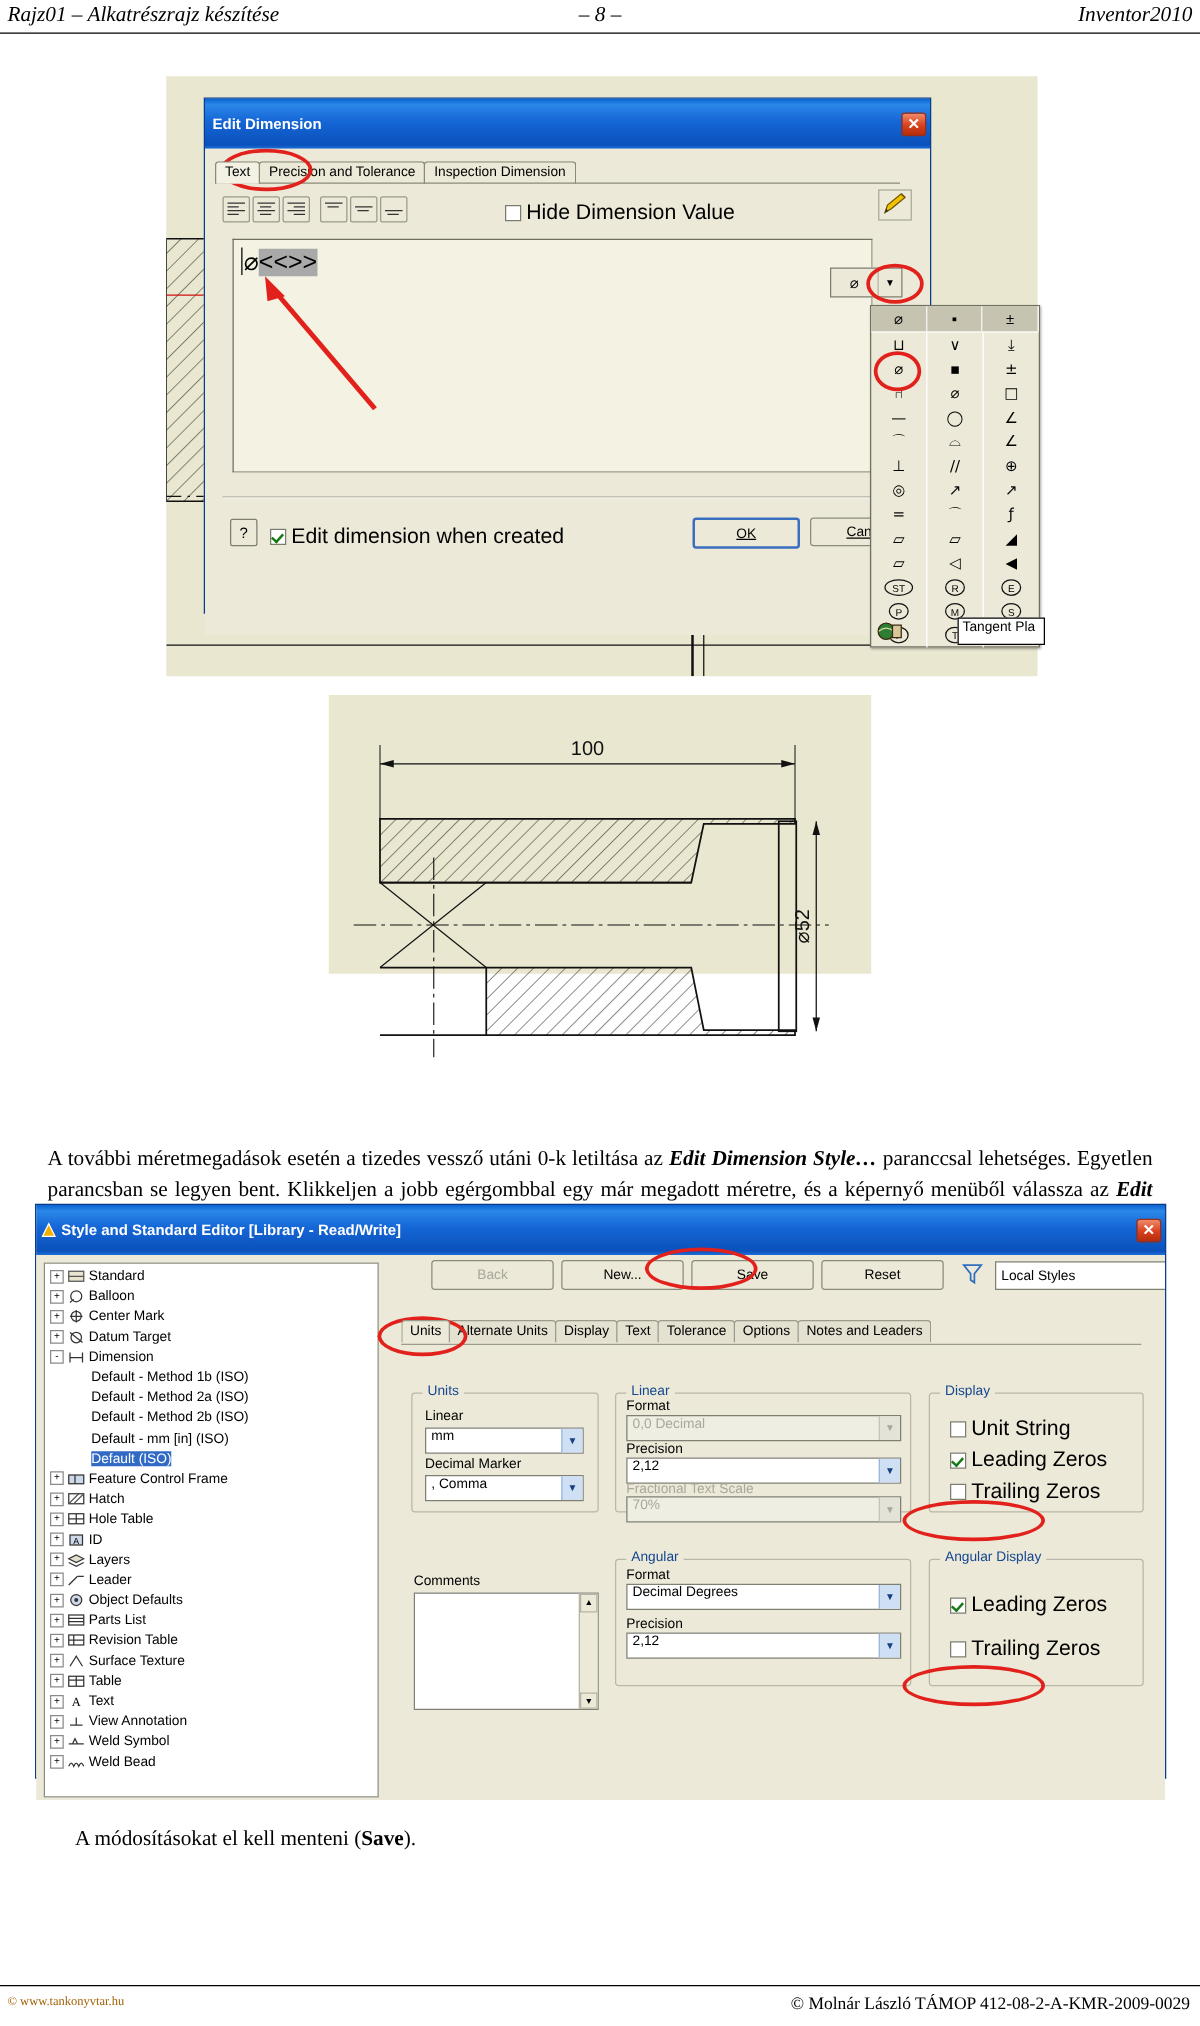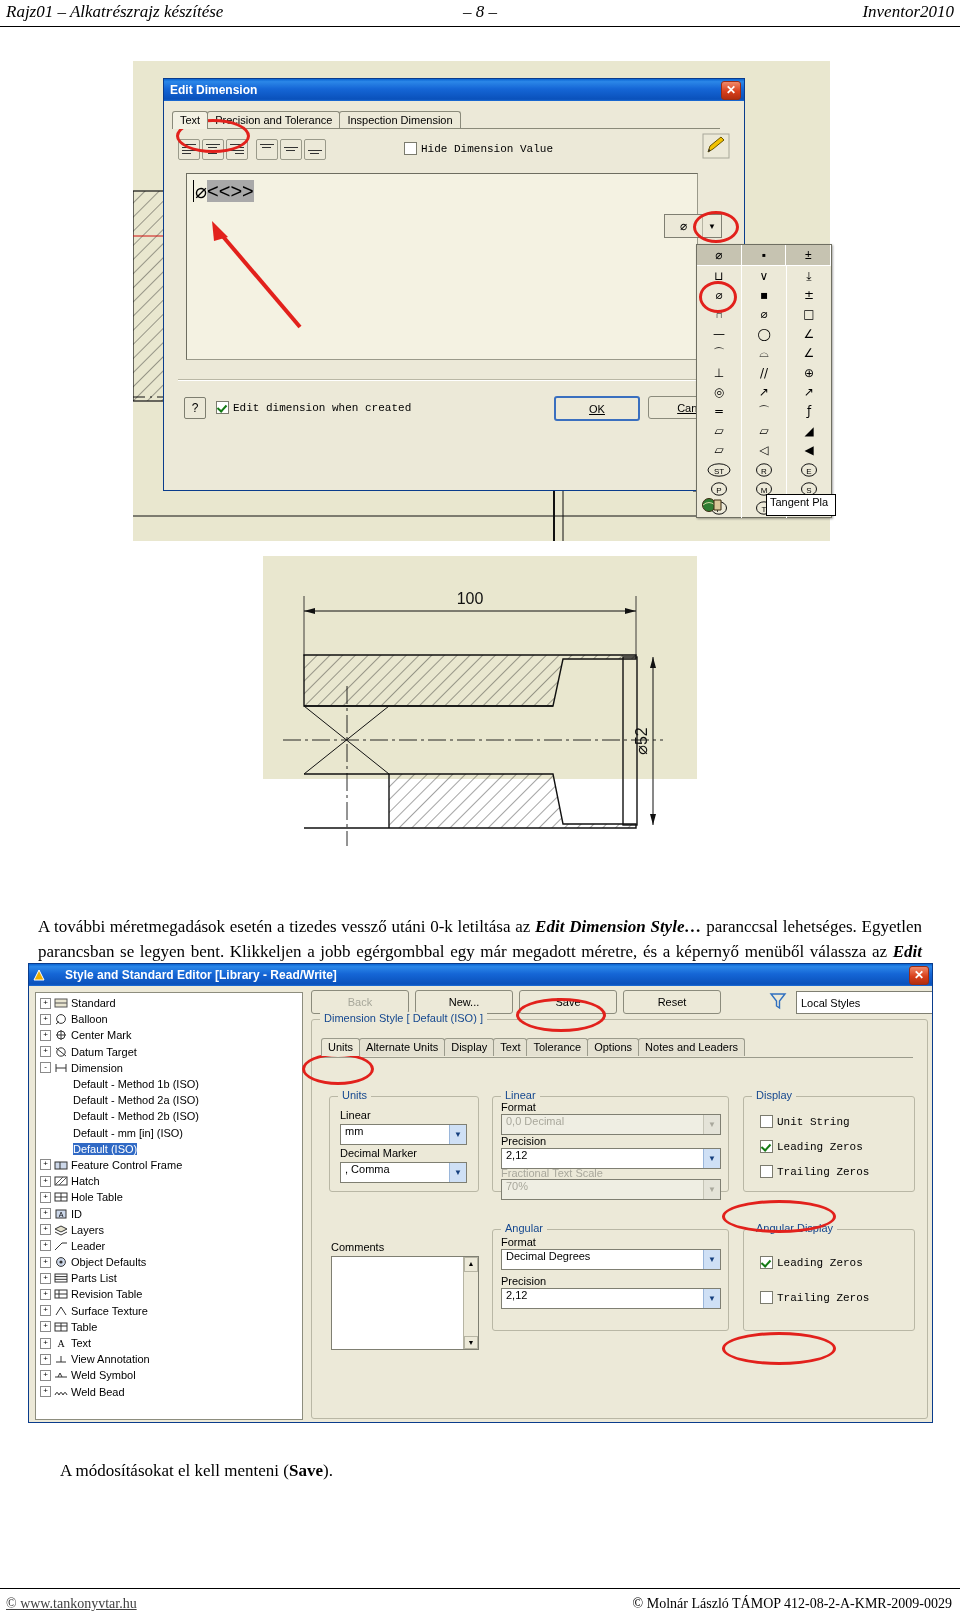--- a/index.html
+++ b/index.html
@@ -13,24 +13,24 @@
   
   .runhead{position:absolute;left:0;top:0;width:960px;height:30px;font-style:italic;}
   .runhead .left{position:absolute;left:6px;top:2px;font-size:17px;}
   .runhead .mid{position:absolute;left:0;top:2px;width:960px;text-align:center;font-size:17px;}
   .runhead .right{position:absolute;right:6px;top:2px;font-size:17px;}
   .rule{position:absolute;left:0;top:26px;width:960px;height:1px;background:#000;}
 
   
   .win{position:absolute;background:#ece9d8;border:1px solid #0a3c8c;box-sizing:border-box;}
   .titlebar{
-    height:22px;
+    height:40px;
     background:linear-gradient(to bottom,#0a64d2 0%,#2b87e8 12%,#1566d6 45%,#0a51bb 92%,#1d6fd8 100%);
     color:#fff;font-family:"Liberation Sans",sans-serif;font-weight:bold;font-size:12px;
-    display:flex;align-items:center;padding:0 3px;position:relative;gap:16px;
+    display:flex;align-items:center;padding:0 3px;position:relative;
   }
   .titlebar .tt{flex:1;padding-left:3px;white-space:nowrap;overflow:hidden;}
   .closebtn{
     width:18px;height:17px;border-radius:3px;border:1px solid #9b2d15;
     background:linear-gradient(to bottom,#f08a6a,#d9401c 55%,#b22e0e);
     color:#fff;font-size:12px;font-weight:bold;font-family:"Liberation Sans",sans-serif;
     display:flex;align-items:center;justify-content:center;line-height:1;
   }
 
   
@@ -44,21 +44,21 @@
     padding:2px 7px 3px 7px;margin-right:-1px;white-space:nowrap;
   }
   .tab.sel{background:#f3f1e3;position:relative;z-index:3;}
   .tabline{position:absolute;left:8px;top:27px;width:548px;height:1px;background:#8a8a7a;}
 
   .fmtrow{position:absolute;left:14px;top:38px;display:flex;gap:2px;}
   .fmtbtn{width:20px;height:19px;border:1px solid #9a9a8a;background:#ece9d8;position:relative;border-radius:2px;}
   .fmtbtn i{position:absolute;background:#333;left:3px;height:1px;display:block;}
   .grp2{margin-left:6px;}
 
-  .chk{display:inline-flex;align-items:flex-end;font-family:Liberation Mono, monospace;font-size:11px;gap:4px;}
+  .chk{display:inline-flex;align-items:center;font-family:Liberation Sans, sans-serif;font-size:17px;gap:4px;}
   .box{width:11px;height:11px;border:1px solid #7b7b6e;background:#fff;display:inline-block;position:relative;}
   .box.on::after{content:"";position:absolute;left:2px;top:1px;width:4px;height:7px;border:solid #147a14;border-width:0 2px 2px 0;transform:rotate(42deg);}
   #hide-dim-val{position:absolute;left:240px;top:41px;}
 
   .pencil{position:absolute;right:14px;top:32px;width:28px;height:26px;}
 
   .textarea-dim{
     position:absolute;left:22px;top:72px;width:510px;height:185px;
     background:#f4f2e2;border:1px solid #9a9a8a;border-top-color:#6d6d60;border-left-color:#6d6d60;
   }
@@ -112,21 +112,21 @@
   #sse .body{position:relative;width:100%;height:calc(100% - 22px);background:#ece9d8;overflow:hidden;}
   #sse-tree{position:absolute;left:6px;top:6px;width:266px;height:426px;background:#fff;border:1px solid #8d8d7e;overflow:hidden;}
   .tnode{position:relative;height:16.2px;display:flex;align-items:center;font-family:"Liberation Sans",sans-serif;font-size:11px;white-space:nowrap;}
   .exp{width:9px;height:9px;border:1px solid #8a8a8a;background:#fff;font-size:8px;line-height:7px;text-align:center;margin-right:3px;color:#000;font-family:"Liberation Sans",sans-serif;}
   .tico{width:14px;height:12px;margin-right:3px;display:inline-block;position:relative;}
   .tnode.child{padding-left:33px;}
   .tnode .lbl.sel{background:#316ac5;color:#fff;}
 
   .toolbar-row{position:absolute;left:280px;top:4px;width:620px;height:24px;}
   .tbtn{position:absolute;top:0;height:22px;font-family:"Liberation Sans",sans-serif;font-size:11px;
-        background:#ece9d8;border:1px solid #8b8b7c;border-radius:3px;display:flex;align-items:center;justify-content:center;}
+        background:#ece9d8;border:1px solid #8b8b7c;border-radius:3px;display:flex;align-items:center;justify-content:center;margin-left:34px;}
   .tbtn.dis{color:#a7a79a;}
   #filter-icon{position:absolute;left:460px;top:2px;width:18px;height:18px;}
   #local-styles{position:absolute;left:487px;top:1px;width:180px;height:21px;background:#fff;border:1px solid #7f7f72;display:flex;align-items:center;}
   #local-styles span{flex:1;padding-left:4px;font-family:"Liberation Sans",sans-serif;font-size:11px;}
 
   .gbox{position:absolute;border:1px solid #b9b7a5;border-radius:3px;}
   .gbox > .cap{position:absolute;top:-8px;left:8px;background:#ece9d8;padding:0 4px;font-family:"Liberation Sans",sans-serif;font-size:11px;color:#14478f;}
   #dimstyle-box{left:282px;top:33px;width:615px;height:398px;}
 
   .tabs2{position:absolute;left:292px;top:52px;display:flex;align-items:flex-end;}
@@ -136,21 +136,21 @@
   .tabs2line{position:absolute;left:292px;top:71px;width:592px;height:1px;background:#9b9b8c;}
 
   .lbl{font-family:"Liberation Sans",sans-serif;font-size:11px;}
   .combo{background:#fff;border:1px solid #7f7f72;height:19px;display:flex;align-items:flex-start;}
   .combo span{flex:1;padding-left:4px;font-family:"Liberation Sans",sans-serif;font-size:11px;}
   .combo .arw{width:16px;height:100%;background:#cfe0f5;border-left:1px solid #9ab6da;display:flex;align-items:center;justify-content:center;font-size:8px;color:#16407f;}
   .combo.dis{background:#efeee3;color:#a9a89c;}
   .combo.dis span{color:#a9a89c;}
   .combo.dis .arw{background:#e4e3d8;border-left-color:#c5c4b6;color:#a9a89c;}
 
-  #footer-left{position:absolute;left:6px;top:1596px;font-size:14px;color:#404040;text-decoration:underline;}
+  #footer-left{position:absolute;left:6px;top:1596px;font-size:10px;color:#a16207;}
   #footer-right{position:absolute;right:8px;top:1596px;font-size:14px;}
   .footrule{position:absolute;left:0;top:1588px;width:960px;height:1px;background:#000;}
   #caption-save{position:absolute;left:60px;top:1444px;font-size:17px;}
 </style>
 </head>
 <body>
 
 <div class="page">
 
   <div class="runhead">
@@ -615,23 +615,20 @@
         <div class="tbtn" style="left:314px;width:96px;">Reset</div>
         <svg id="filter-icon" viewBox="0 0 18 18">
           <path d="M2 2 L16 2 L10.5 9 L10.5 16 L7.5 14 L7.5 9 Z" fill="none" stroke="#2f6fbf" stroke-width="1.4"></path>
         </svg>
         <div id="local-styles">
           <span>Local Styles</span>
 
         </div>
       </div>
 
-      <div class="gbox" id="dimstyle-box">
-        <div class="cap">Dimension Style [ Default (ISO) ]</div>
-      </div>
 
       <div class="tabs2">
         <div class="tab2 sel">Units</div>
         <div class="tab2">Alternate Units</div>
         <div class="tab2">Display</div>
         <div class="tab2">Text</div>
         <div class="tab2">Tolerance</div>
         <div class="tab2">Options</div>
         <div class="tab2">Notes and Leaders</div>
       </div>

